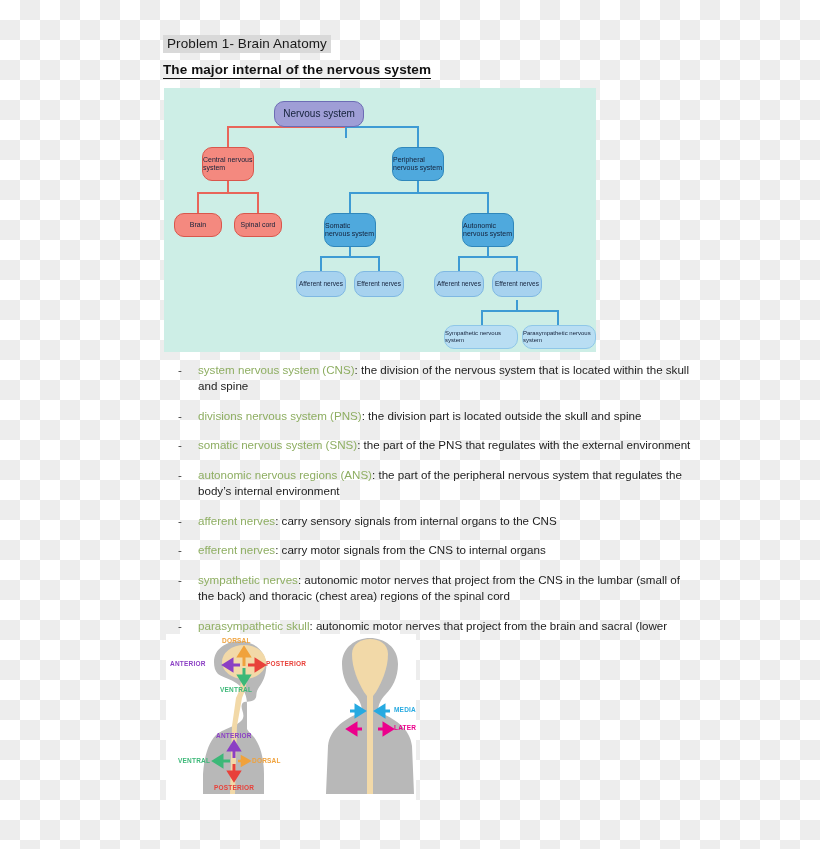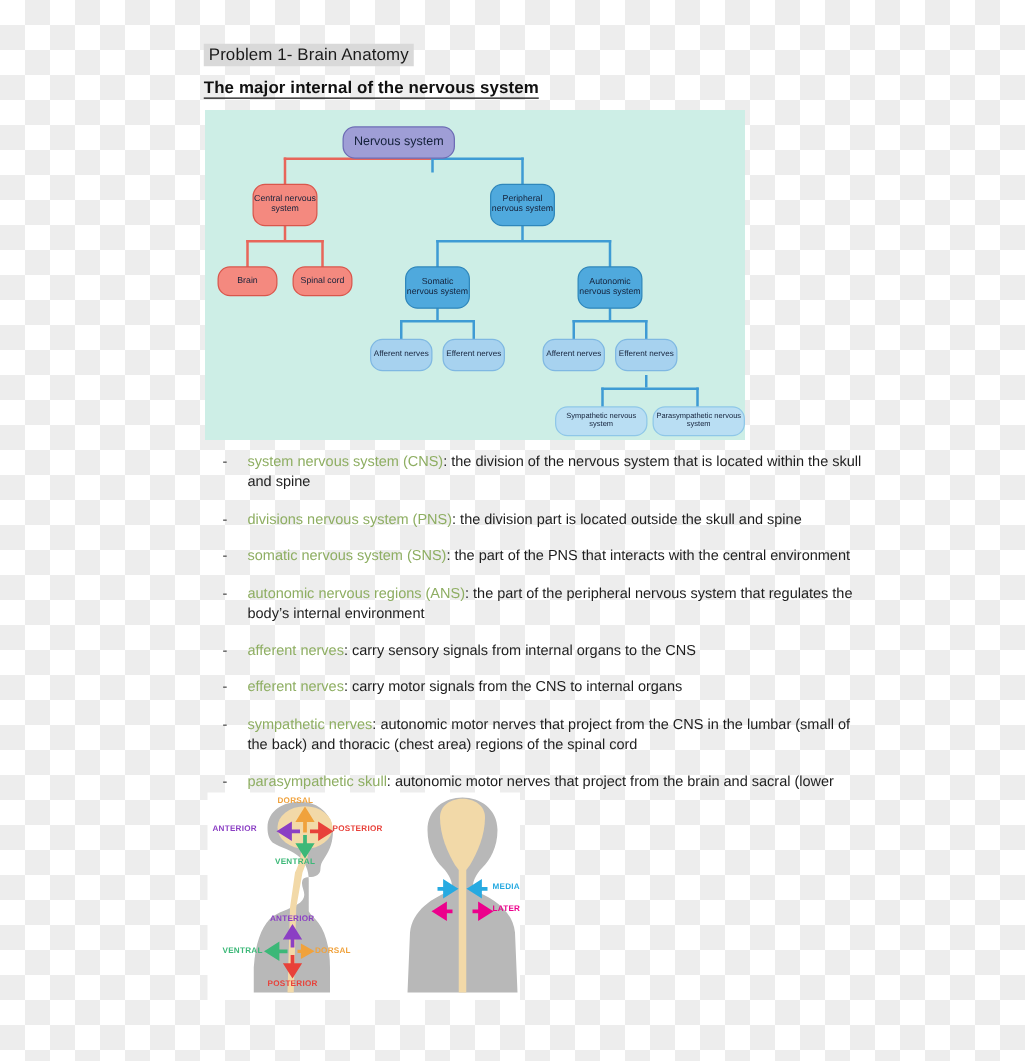--- a/index.html
+++ b/index.html
@@ -44,21 +44,20 @@
   
   .figure{
     position:absolute;left:148px;top:88px;
     width:432px;height:264px;
     background:#cdeee6;
   }
   .node{
     position:absolute;
     box-sizing:border-box;
     display:flex;align-items:center;justify-content:center;
-    text-align:center;
     color:#14213a;
     line-height:1.18;
     font-family:"Liberation Sans",sans-serif;
     border-radius:10px;
   }
   .n-root{background:#9f9ed6;border:1px solid #6d6cb5;font-size:10px;}
   .n-red{background:#f4897f;border:1px solid #d9564c;font-size:7px;}
   .n-red2{background:#f4897f;border:1px solid #d9564c;font-size:7px;}
   .n-blue{background:#4fa9dd;border:1px solid #2f87bb;font-size:7px;}
   .n-lblue{background:#a7d2ef;border:1px solid #7fb8e2;font-size:6.5px;}
@@ -160,21 +159,21 @@
       <span class="term">system nervous system (CNS)</span><span class="term-dark">: the division of the nervous system that is located within the skull and spine</span>
     </div>
 
     <div class="bullet">
       <span class="dash">-</span>
       <span class="term">divisions nervous system (PNS)</span><span class="term-dark">: the division part is located outside the skull and spine</span>
     </div>
 
     <div class="bullet">
       <span class="dash">-</span>
-      <span class="term">somatic nervous system (SNS)</span><span class="term-dark">: the part of the PNS that interacts with the central environment</span>
+      <span class="term">somatic nervous system (SNS)</span><span class="term-dark">: the part of the PNS that regulates with the external environment</span>
     </div>
 
     <div class="bullet">
       <span class="dash">-</span>
       <span class="term">autonomic nervous regions (ANS)</span><span class="term-dark">: the part of the peripheral nervous system that regulates the body’s internal environment</span>
     </div>
 
     <div class="bullet">
       <span class="dash">-</span>
       <span class="term">afferent nerves</span><span class="term-dark">: carry sensory signals from internal organs to the CNS</span>

